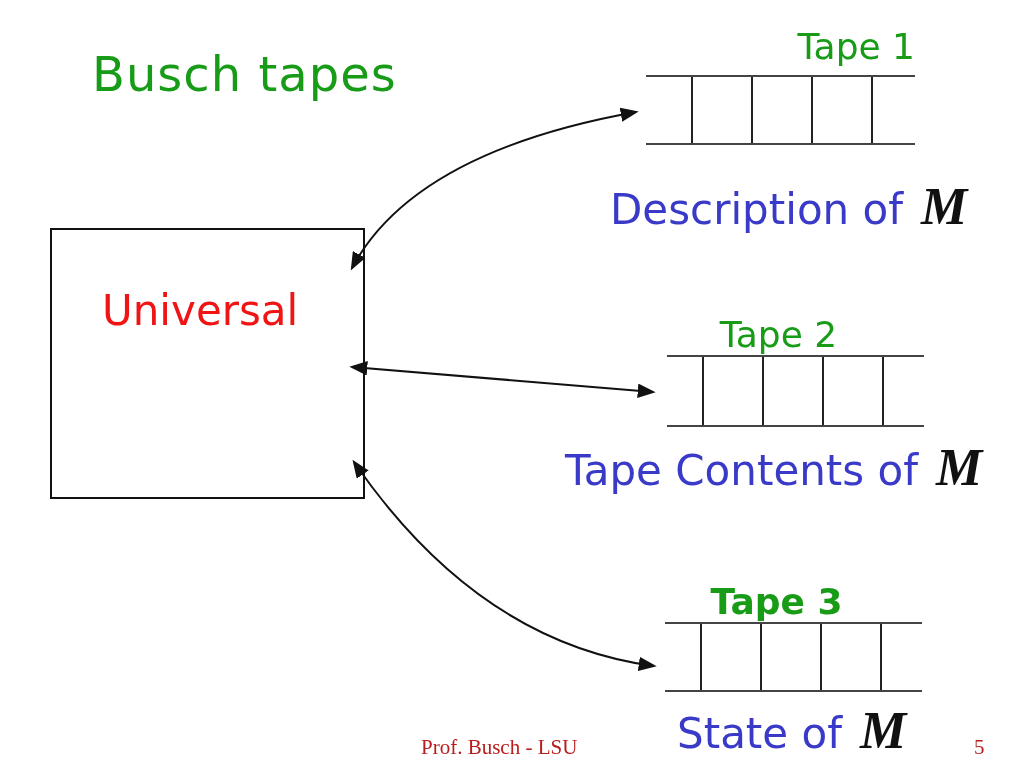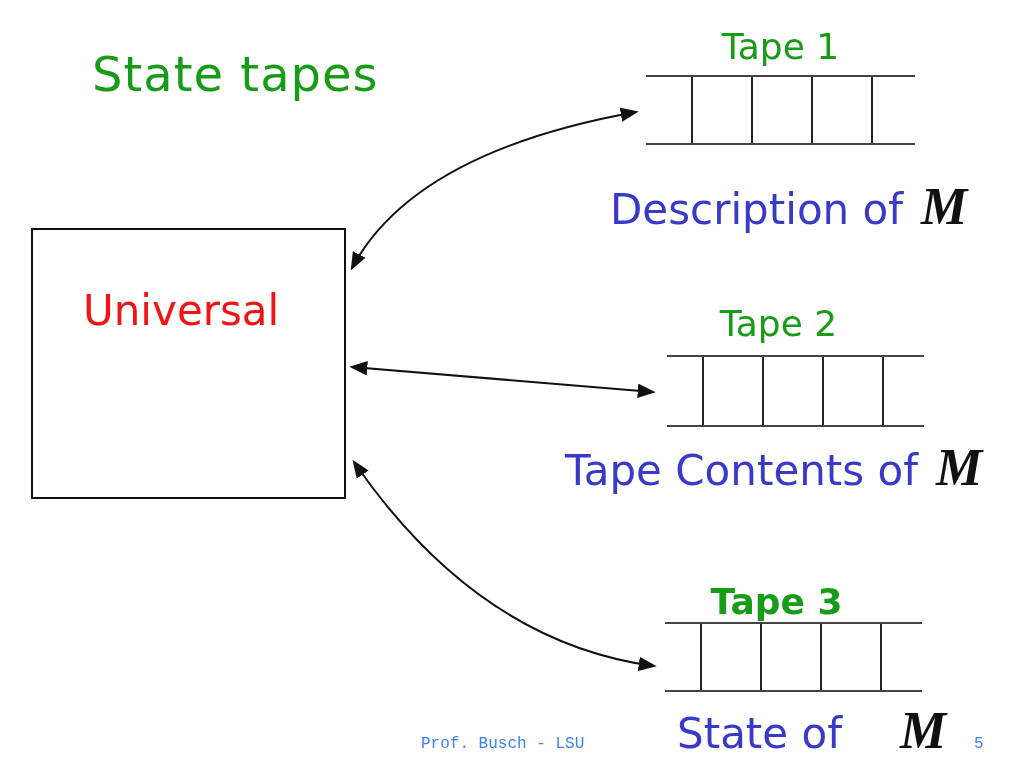--- a/index.html
+++ b/index.html
@@ -13,21 +13,21 @@
   
   .slide-title{
     left:92px;top:46px;
     font-size:48px;font-weight:500;letter-spacing:1px;
     color:var(--title_green,#189C18);
     white-space:nowrap;
   }
 
   
   .utm-box{
-    left:31px;top:228px;width:315px;height:271px;
+    left:50px;top:228px;width:315px;height:271px;
     box-sizing:border-box;
     border:2px solid #111;
     background:#ffffff;
     padding:48px 0 0 50px;
   }
   .utm-line{
     color:var(--machine_red,#F01414);
     font-size:42px;line-height:65px;font-weight:500;
     white-space:nowrap;
   }
@@ -61,76 +61,76 @@
     font-style:italic;font-weight:600;
     font-size:52px;color:#111;
     margin-left:18px;
   }
 
   
   .arrows-layer{left:0;top:0;width:1024px;height:768px;pointer-events:none;}
 
   
   .footer-credit,.page-number{
-    font-family:Liberation Mono, monospace;
-    font-size:16px;color:#3b82f6;white-space:nowrap;
+    font-family:Liberation Serif, serif;
+    font-size:21px;color:#b91c1c;white-space:nowrap;
   }
   .footer-credit{left:421px;top:735px;}
   .page-number{left:974px;top:735px;}
 </style>
 </head>
 <body>
 
-<div class="abs slide-title">State tapes</div>
+<div class="abs slide-title">Busch tapes</div>
 
 <div class="abs utm-box">
   <div class="utm-line">Universal</div>
 </div>
 
 <svg class="abs arrows-layer" width="1024" height="768" viewBox="0 0 1024 768" xmlns="http://www.w3.org/2000/svg">
   <defs>
     <marker id="ah" viewBox="0 0 10 8" refX="8.5" refY="4" markerWidth="9" markerHeight="7.2" orient="auto-start-reverse">
       <path d="M0,0 L10,4 L0,8 Z" fill="#111"></path>
     </marker>
   </defs>
   <path d="M 352 268 Q 414 152 636 112" fill="none" stroke="#111" stroke-width="2" marker-start="url(#ah)" marker-end="url(#ah)"></path>
   <path d="M 352 367 L 653 392" fill="none" stroke="#111" stroke-width="2" marker-start="url(#ah)" marker-end="url(#ah)"></path>
   <path d="M 354 462 Q 478 642 654 666" fill="none" stroke="#111" stroke-width="2" marker-start="url(#ah)" marker-end="url(#ah)"></path>
 </svg>
 
-<div class="abs tape-label" style="left:646px;top:26px;width:269px;">Tape 1</div>
+<div class="abs tape-label" style="left:646px;top:26px;width:269px;text-align:right;">Tape 1</div>
 <div class="abs tape" style="left:646px;top:75px;width:269px;height:70px;">
   <span class="divider" style="left:45px;"></span>
   <span class="divider" style="left:105px;"></span>
   <span class="divider" style="left:165px;"></span>
   <span class="divider" style="left:225px;"></span>
 </div>
 <div class="abs caption" style="left:610px;top:155px;margin-top:22px;">
   <span>Description of</span>
   <span class="m-symbol">M</span>
 </div>
 
-<div class="abs tape-label" style="left:650px;top:303px;width:257px;">Tape 2</div>
+<div class="abs tape-label" style="left:650px;top:314px;width:257px;">Tape 2</div>
 <div class="abs tape" style="left:667px;top:355px;width:257px;height:72px;">
   <span class="divider" style="left:35px;"></span>
   <span class="divider" style="left:95px;"></span>
   <span class="divider" style="left:155px;"></span>
   <span class="divider" style="left:215px;"></span>
 </div>
 <div class="abs caption" style="left:565px;top:438px;">
   <span>Tape Contents of</span>
   <span class="m-symbol">M</span>
 </div>
 
 <div class="abs tape-label" style="left:648px;top:581px;width:257px;font-weight:bold;">Tape 3</div>
 <div class="abs tape" style="left:665px;top:622px;width:257px;height:70px;">
   <span class="divider" style="left:35px;"></span>
   <span class="divider" style="left:95px;"></span>
   <span class="divider" style="left:155px;"></span>
   <span class="divider" style="left:215px;"></span>
 </div>
-<div class="abs caption" style="left:677px;top:701px;gap:40px;">
+<div class="abs caption" style="left:677px;top:701px;">
   <span>State of</span>
   <span class="m-symbol">M</span>
 </div>
 
 <div class="abs footer-credit">Prof. Busch - LSU</div>
 <div class="abs page-number">5</div>
 
 </body></html>

